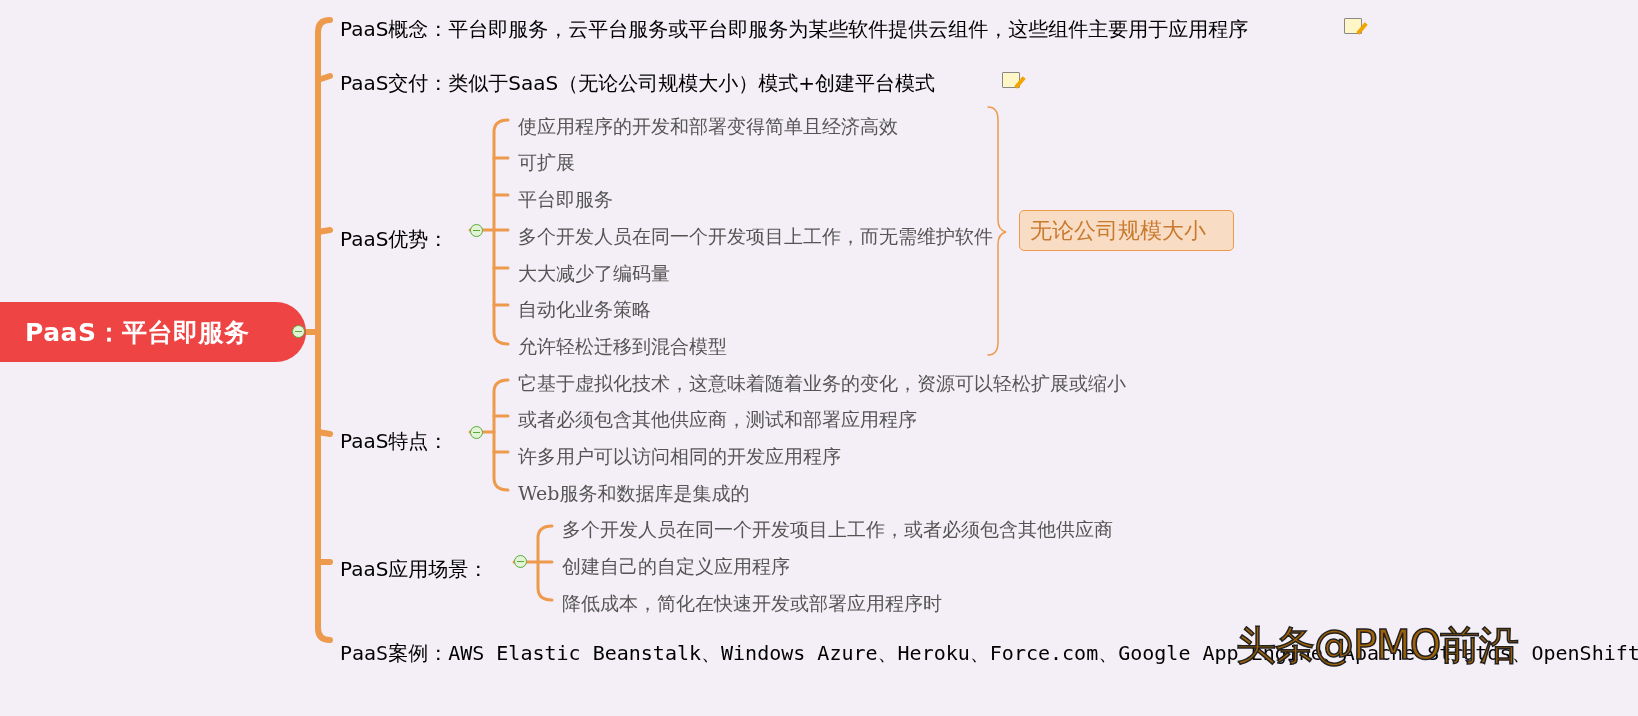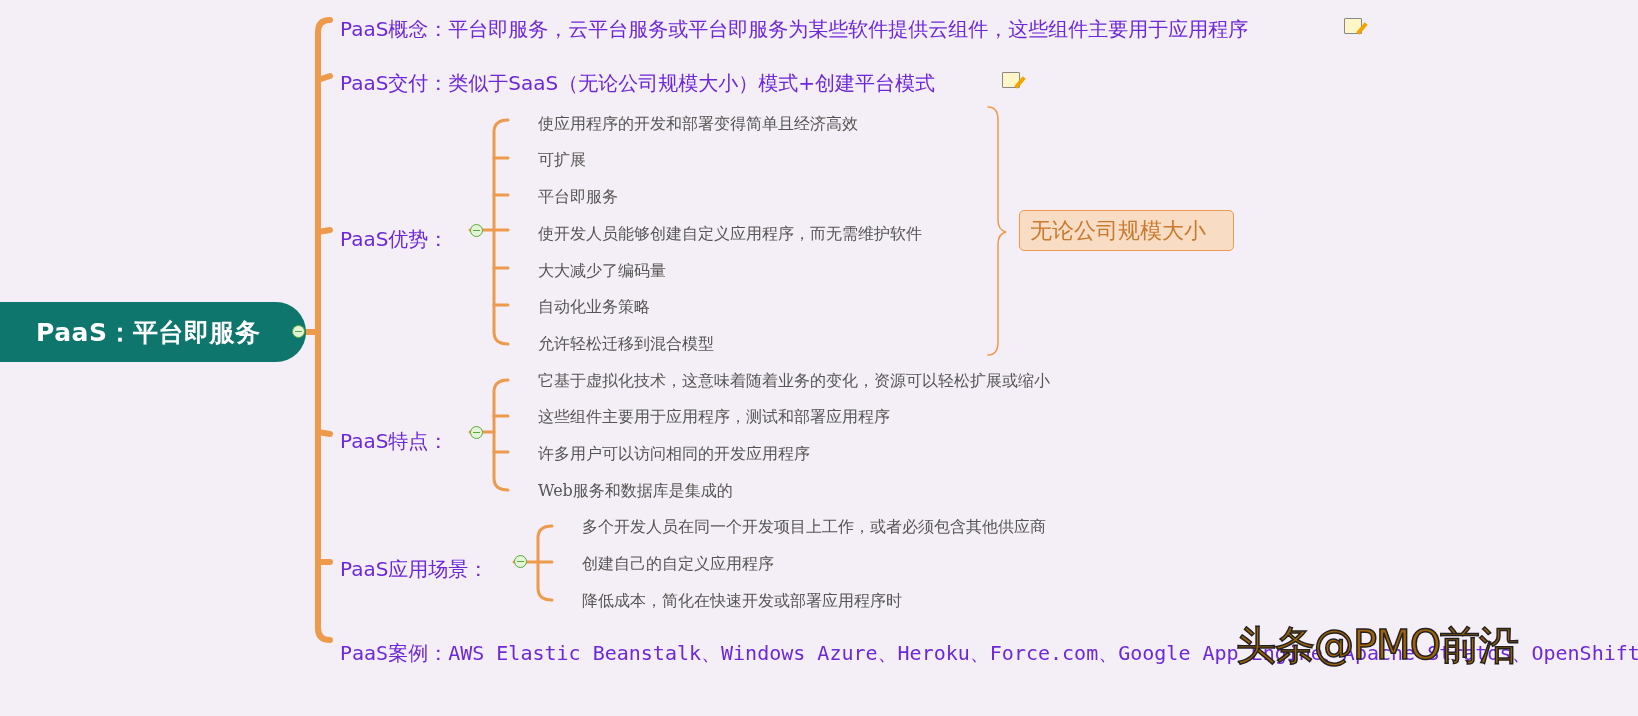--- a/index.html
+++ b/index.html
@@ -6,28 +6,28 @@
   body {
     width:1638px; height:716px; position:relative; overflow:hidden;
     background:#f4eff6;
     font-family:"DejaVu Sans", sans-serif;
     color:#3a3a3a;
   }
   .abs { position:absolute; }
   svg.lines { position:absolute; left:0; top:0; }
   .root {
     left:0; top:302px; width:306px; height:60px;
-    background:#0f766e; border-radius:0 30px 30px 0;
+    background:#ef4444; border-radius:0 30px 30px 0;
     color:#fff; font-weight:bold; font-size:25px;
-    display:flex; align-items:center; padding-left:36px; box-sizing:border-box;
+    display:flex; align-items:center; padding-left:25px; box-sizing:border-box;
     letter-spacing:0.5px;
   }
-  .l1 { font-size:20px; color:#6d28d9; white-space:nowrap; font-family:"DejaVu Sans Mono", monospace; }
+  .l1 { font-size:20px; color:#000000; white-space:nowrap; font-family:"DejaVu Sans Mono", monospace; }
   .l1 .cn { font-family:"DejaVu Sans", sans-serif; }
-  .l2 { font-size:16px; color:#555; white-space:nowrap; font-family:"DejaVu Serif", serif;margin-left:20px; }
+  .l2 { font-size:19px; color:#555; white-space:nowrap; font-family:"DejaVu Serif", serif; }
   .toggle {
     width:13px; height:13px; border-radius:50%;
     border:1.5px solid #5aaa3a; background:#e3f3d8;
     box-sizing:border-box; display:flex; align-items:center; justify-content:center;
   }
   .toggle::after { content:""; width:7px; height:1.5px; background:#5aaa3a; display:block; }
   .note-icon {
     width:18px; height:16px; border:1.5px solid #888; background:#fff6c8;
     box-sizing:border-box; position:absolute; border-radius:1px;
   }
@@ -98,34 +98,34 @@
 </div>
 <div class="note-icon" style="left:1002px; top:72px;"></div>
 
 <div class="abs l1" style="left:340px; top:226px;">
   <span class="cn">PaaS优势：</span>
 </div>
 <div class="abs toggle" style="left:470px; top:224px;"></div>
 <div class="abs l2" style="left:518px; top:114px;">使应用程序的开发和部署变得简单且经济高效</div>
 <div class="abs l2" style="left:518px; top:150px;">可扩展</div>
 <div class="abs l2" style="left:518px; top:187px;">平台即服务</div>
-<div class="abs l2" style="left:518px; top:224px;">使开发人员能够创建自定义应用程序，而无需维护软件</div>
+<div class="abs l2" style="left:518px; top:224px;">多个开发人员在同一个开发项目上工作，而无需维护软件</div>
 <div class="abs l2" style="left:518px; top:261px;">大大减少了编码量</div>
 <div class="abs l2" style="left:518px; top:297px;">自动化业务策略</div>
 <div class="abs l2" style="left:518px; top:334px;">允许轻松迁移到混合模型</div>
 <div class="abs summary">
   <span>无论公司规模大小</span>
 </div>
 
 <div class="abs l1" style="left:340px; top:428px;">
   <span class="cn">PaaS特点：</span>
 </div>
 <div class="abs toggle" style="left:470px; top:426px;"></div>
 <div class="abs l2" style="left:518px; top:371px;">它基于虚拟化技术，这意味着随着业务的变化，资源可以轻松扩展或缩小</div>
-<div class="abs l2" style="left:518px; top:407px;">这些组件主要用于应用程序，测试和部署应用程序</div>
+<div class="abs l2" style="left:518px; top:407px;">或者必须包含其他供应商，测试和部署应用程序</div>
 <div class="abs l2" style="left:518px; top:444px;text-align:right;">许多用户可以访问相同的开发应用程序</div>
 <div class="abs l2" style="left:518px; top:481px;">Web服务和数据库是集成的</div>
 
 <div class="abs l1" style="left:340px; top:556px;text-align:right;">
   <span class="cn">PaaS应用场景：</span>
 </div>
 <div class="abs toggle" style="left:514px; top:555px;"></div>
 <div class="abs l2" style="left:562px; top:517px;">多个开发人员在同一个开发项目上工作，或者必须包含其他供应商</div>
 <div class="abs l2" style="left:562px; top:554px;">创建自己的自定义应用程序</div>
 <div class="abs l2" style="left:562px; top:591px;">降低成本，简化在快速开发或部署应用程序时</div>

